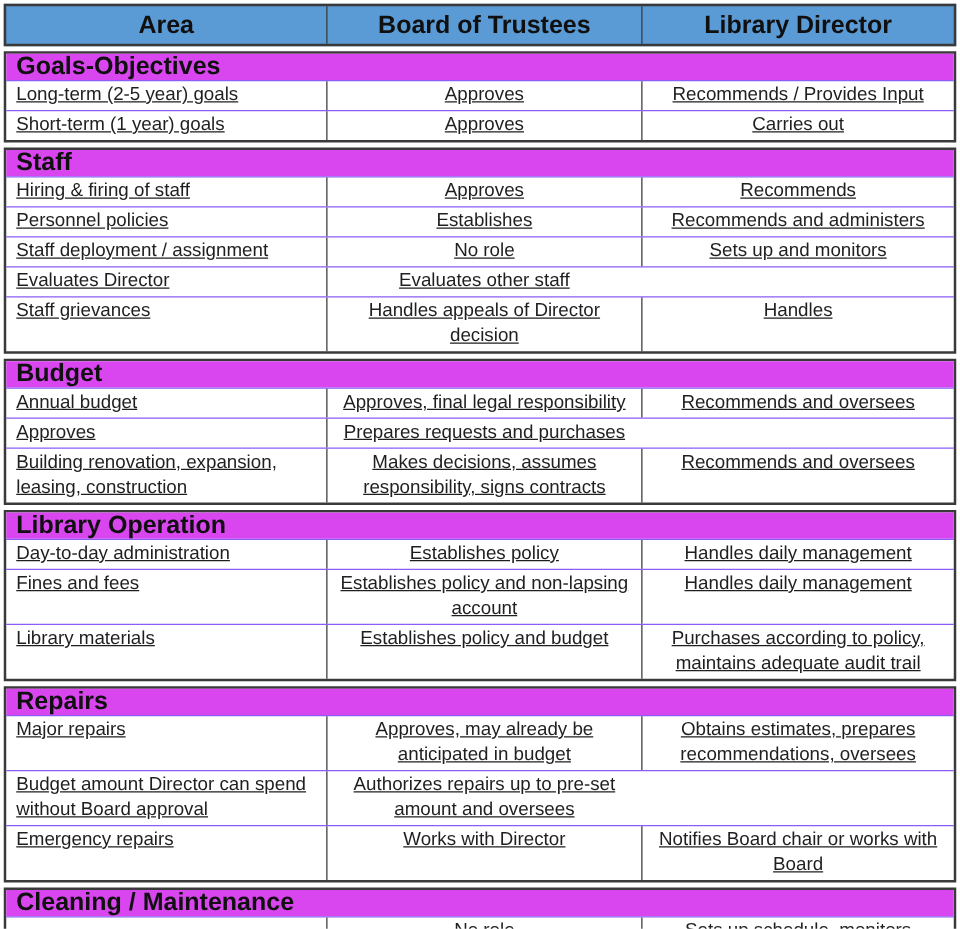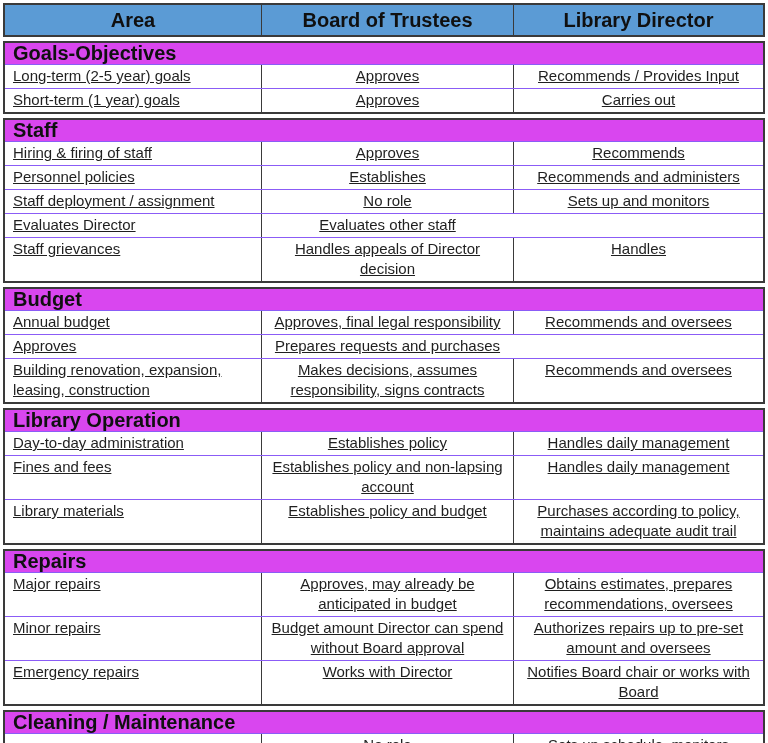--- a/index.html
+++ b/index.html
@@ -140,21 +140,20 @@
   </div>
 
   <div class="block">
     <div class="sect">Repairs</div>
     <div class="row">
       <div class="cell">Major repairs</div>
       <div class="cell">Approves, may already be anticipated in budget</div>
       <div class="cell">Obtains estimates, prepares recommendations, oversees</div>
     </div>
     <div class="row">
-      <div class="cell">Minor repairs</div>
       <div class="cell">Budget amount Director can spend without Board approval</div>
       <div class="cell">Authorizes repairs up to pre-set amount and oversees</div>
     </div>
     <div class="row">
       <div class="cell">Emergency repairs</div>
       <div class="cell">Works with Director</div>
       <div class="cell">Notifies Board chair or works with Board</div>
     </div>
   </div>
 

